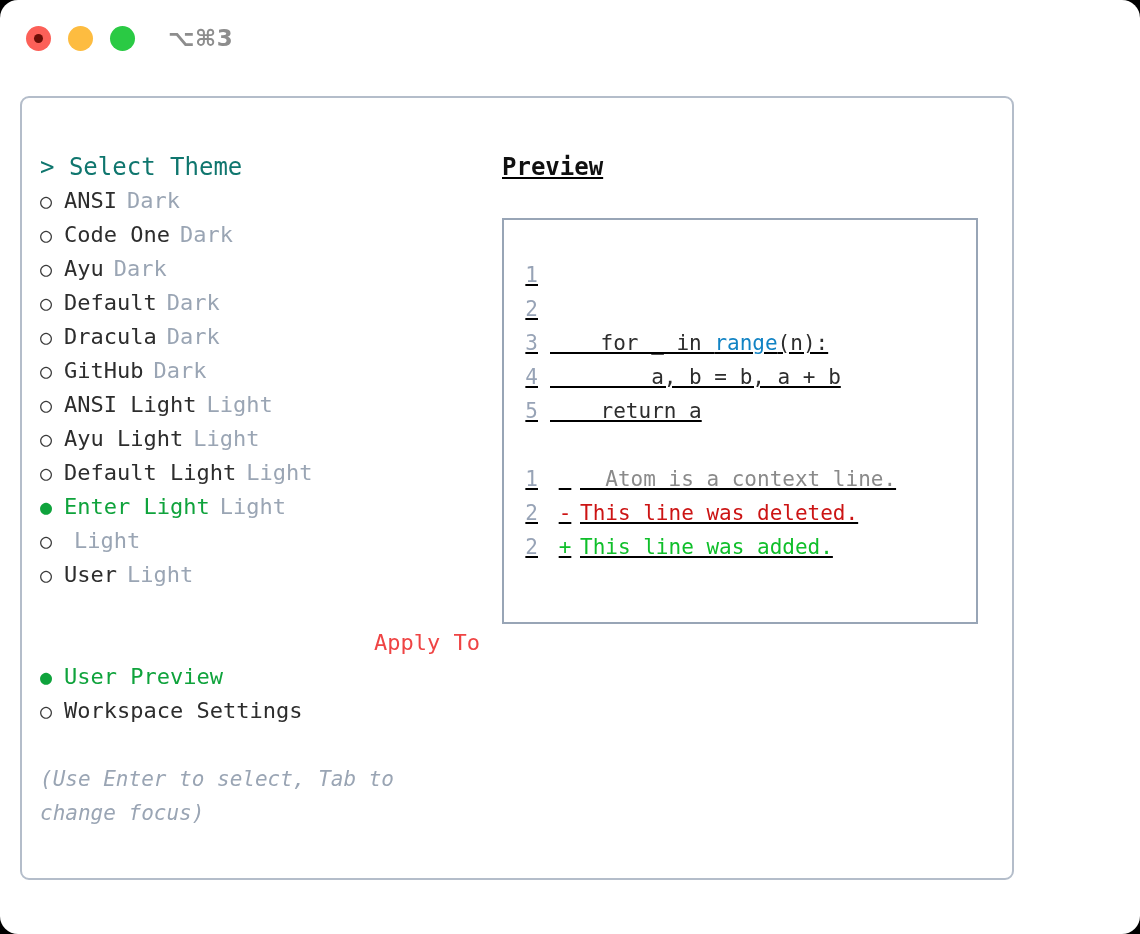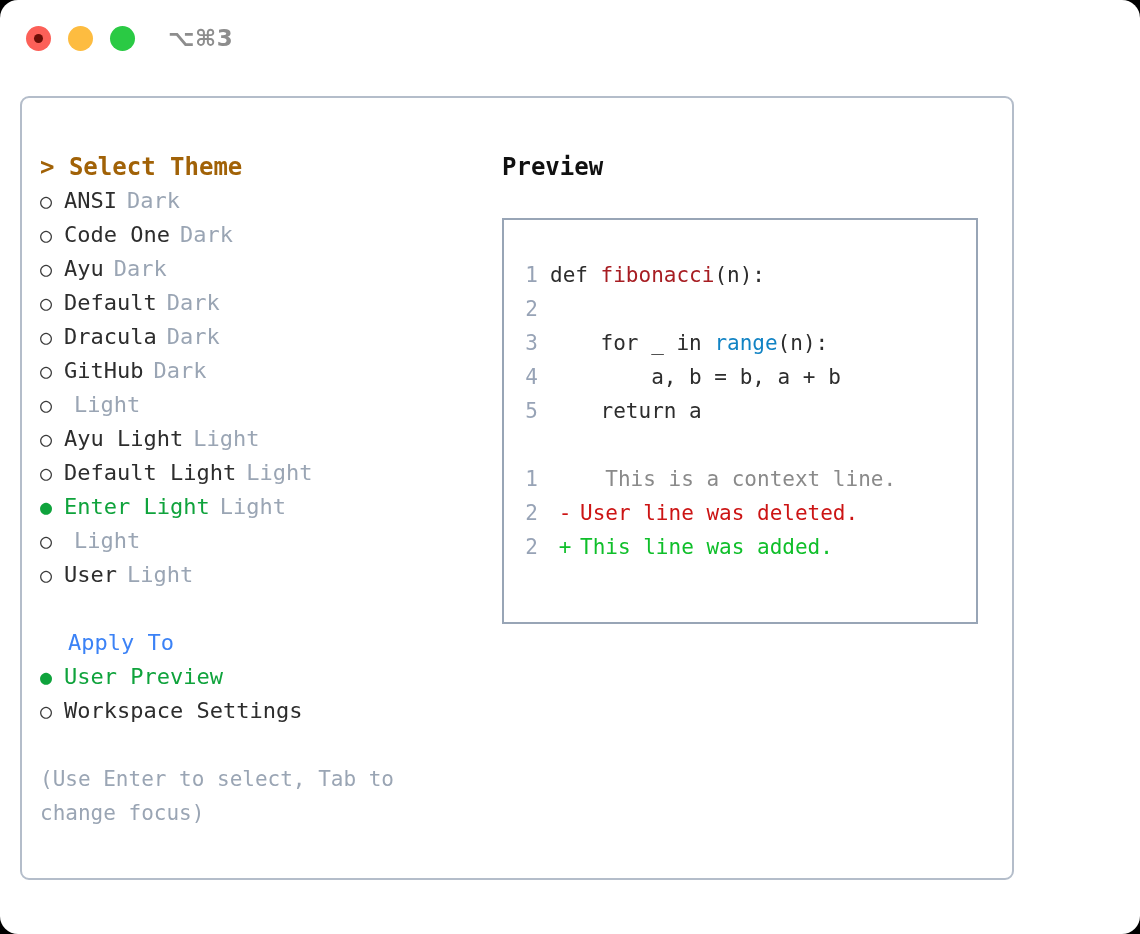--- a/index.html
+++ b/index.html
@@ -95,22 +95,22 @@
   
   .col-left {
     position: absolute;
     left: 18px;
     top: 52px;
     width: 440px;
   }
 
   .section-header {
     font-size: 24px;
-    font-weight: 700;
-    color: #a16207;
+    font-weight: 400;
+    color: #0f766e;
     line-height: 34px;
     white-space: pre;
   }
 
   .opt {
     display: flex;
     align-items: baseline;
     line-height: 34px;
     font-size: 22px;
     color: #2d2d2d;
@@ -126,42 +126,45 @@
   .opt .bullet.sel {
     color: #0fa33c;
   }
   .opt .name  { color: #2d2d2d; }
   .opt.selected .name { color: #0fa33c; }
   .opt .tag   { color: #9aa5b4; padding-left: 10px; text-align: center; }
 
   .plain-label {
     padding-left: 28px;
     font-size: 22px;
-    color: #3b82f6;
-    line-height: 34px;
-    white-space: pre;
+    color: #ef4444;
+    line-height: 34px;
+    white-space: pre;
+    text-align: right;
   }
 
   .spacer-sm { height: 34px; }
   .spacer-md { height: 34px; }
 
   .hint {
     width: 400px;
     font-size: 21px;
     color: #9aa5b4;
     line-height: 34px;
     white-space: pre-wrap;
+    font-style: italic;
   }
 
   
   .col-right {
     position: absolute;
     left: 480px;
     top: 52px;
     width: 490px;
+    text-decoration: underline;
   }
   .preview-title {
     font-size: 24px;
     font-weight: 700;
     color: #101010;
     line-height: 34px;
   }
   .code-box {
     margin-top: 34px;
     width: 476px;
@@ -222,21 +225,21 @@
 
       <div class="col-left">
         <div class="section-header">&gt; Select Theme</div>
         <div id="theme-list">
             <div class="opt"><span class="bullet">○</span><span class="name">ANSI</span><span class="tag">Dark</span></div>
             <div class="opt"><span class="bullet">○</span><span class="name">Code One</span><span class="tag">Dark</span></div>
             <div class="opt"><span class="bullet">○</span><span class="name">Ayu</span><span class="tag">Dark</span></div>
             <div class="opt"><span class="bullet">○</span><span class="name">Default</span><span class="tag">Dark</span></div>
             <div class="opt"><span class="bullet">○</span><span class="name">Dracula</span><span class="tag">Dark</span></div>
             <div class="opt"><span class="bullet">○</span><span class="name">GitHub</span><span class="tag">Dark</span></div>
-            <div class="opt"><span class="bullet">○</span><span class="tag">Light</span></div>
+            <div class="opt"><span class="bullet">○</span><span class="name">ANSI Light</span><span class="tag">Light</span></div>
             <div class="opt"><span class="bullet">○</span><span class="name">Ayu Light</span><span class="tag">Light</span></div>
             <div class="opt"><span class="bullet">○</span><span class="name">Default Light</span><span class="tag">Light</span></div>
             <div class="opt selected"><span class="bullet sel">●</span><span class="name">Enter Light</span><span class="tag">Light</span></div>
             <div class="opt"><span class="bullet">○</span><span class="tag">Light</span></div>
             <div class="opt"><span class="bullet">○</span><span class="name">User</span><span class="tag">Light</span></div>
           </div>
 
         <div class="spacer-sm"></div>
 
         <div class="plain-label">Apply To</div>
@@ -247,30 +250,30 @@
 
         <div class="spacer-md"></div>
 
         <div class="hint">(Use Enter to select, Tab to change focus)</div>
       </div>
 
       <div class="col-right">
         <div class="preview-title">Preview</div>
         <div class="code-box">
           <div id="code-lines">
-              <div class="code-line"><span class="ln">1</span><span><span class="tok-plain">def </span><span class="tok-func">fibonacci</span><span class="tok-plain">(n):</span></span></div>
+              <div class="code-line"><span class="ln">1</span></div>
               <div class="code-line"><span class="ln">2</span></div>
               <div class="code-line"><span class="ln">3</span><span><span class="tok-plain">    for _ in </span><span class="tok-call">range</span><span class="tok-plain">(n):</span></span></div>
               <div class="code-line"><span class="ln">4</span><span><span class="tok-plain">        a, b = b, a + b</span></span></div>
               <div class="code-line"><span class="ln">5</span><span><span class="tok-plain">    return a</span></span></div>
             </div>
           <div class="blank-line"></div>
           <div id="diff-lines">
-              <div class="code-line diff-ctx"><span class="ln">1</span><span class="marker"> </span><span class="code-txt">  This is a context line.</span></div>
-              <div class="code-line diff-del"><span class="ln">2</span><span class="marker">-</span><span class="code-txt">User line was deleted.</span></div>
+              <div class="code-line diff-ctx"><span class="ln">1</span><span class="marker"> </span><span class="code-txt">  Atom is a context line.</span></div>
+              <div class="code-line diff-del"><span class="ln">2</span><span class="marker">-</span><span class="code-txt">This line was deleted.</span></div>
               <div class="code-line diff-add"><span class="ln">2</span><span class="marker">+</span><span class="code-txt">This line was added.</span></div>
             </div>
         </div>
       </div>
 
     </div>
   </div>
 </div>
 
 </body></html>

